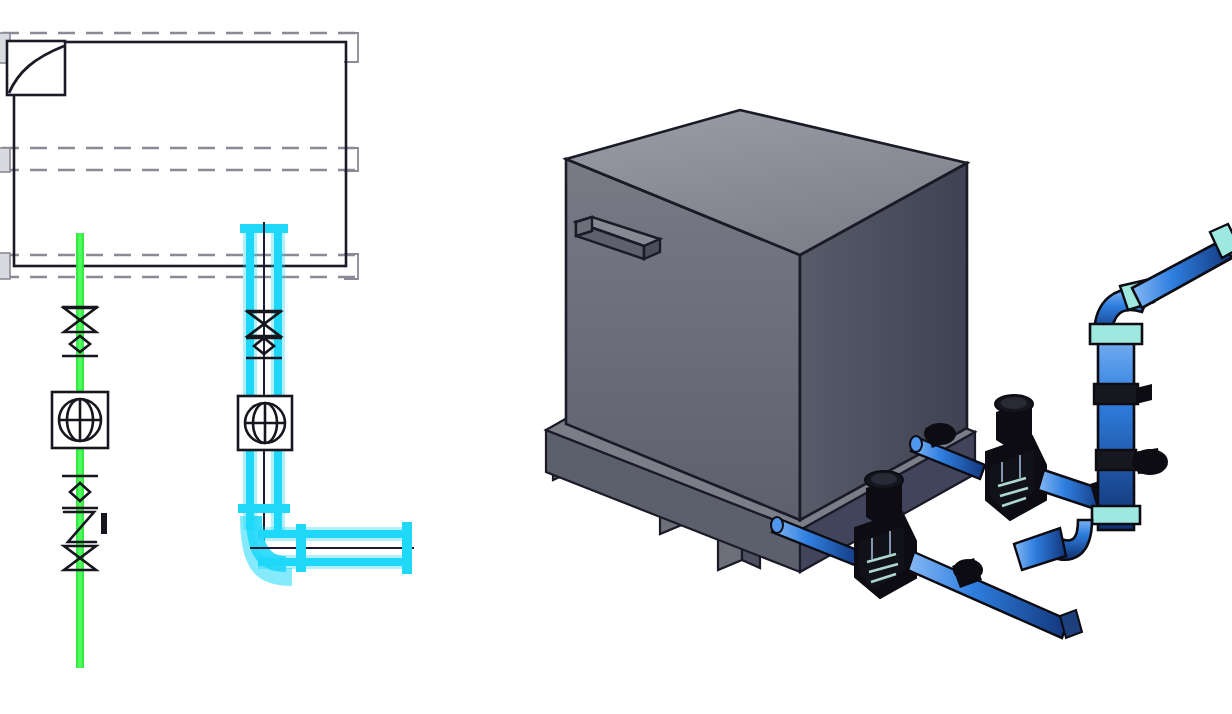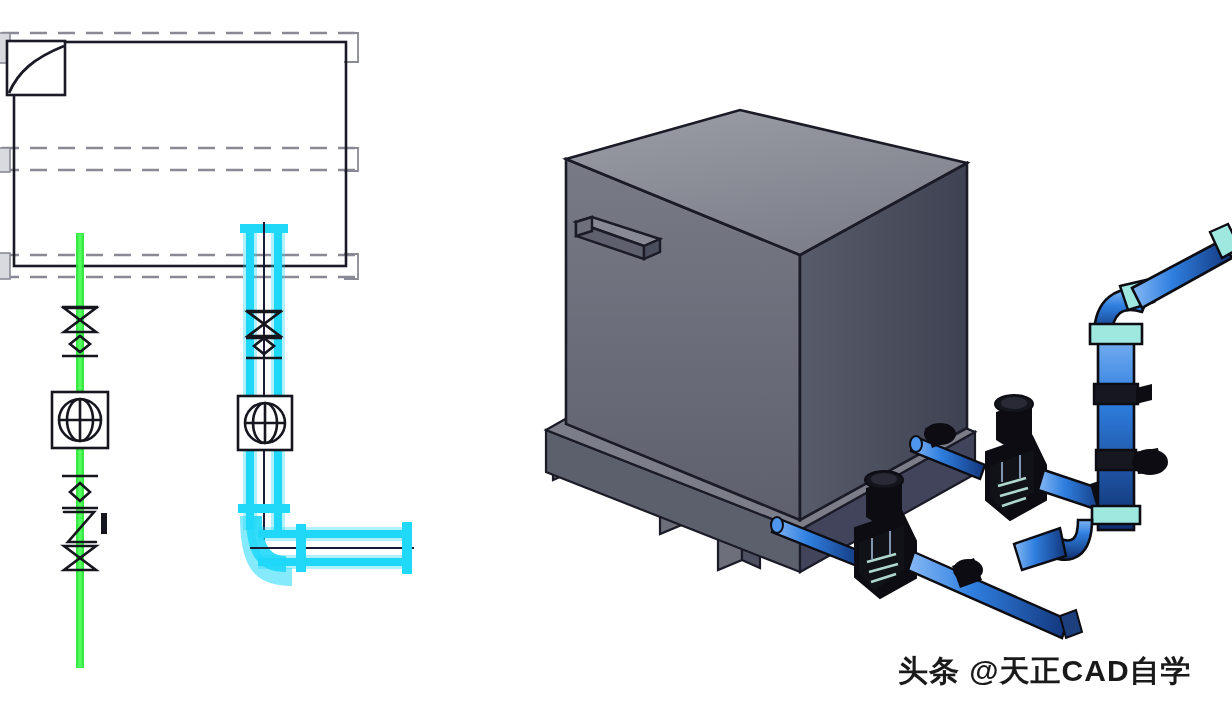--- a/index.html
+++ b/index.html
@@ -283,15 +283,14 @@
     </g>
 
     <g>
       <path d="M1132 288 L1222 240 L1232 258 L1142 308 Z" fill="url(#gBlueH)" stroke="#0c0c12" stroke-width="2.6"></path>
       <path d="M1210 232 L1228 224 L1240 248 L1222 258 Z" fill="#9fe8e0" stroke="#0c0c12" stroke-width="2.4"></path>
     </g>
 
   </g>
 </svg>
 
-<div class="wm">头条 @天正CAD自学</div>
 
 </div>
 
 </body></html>

